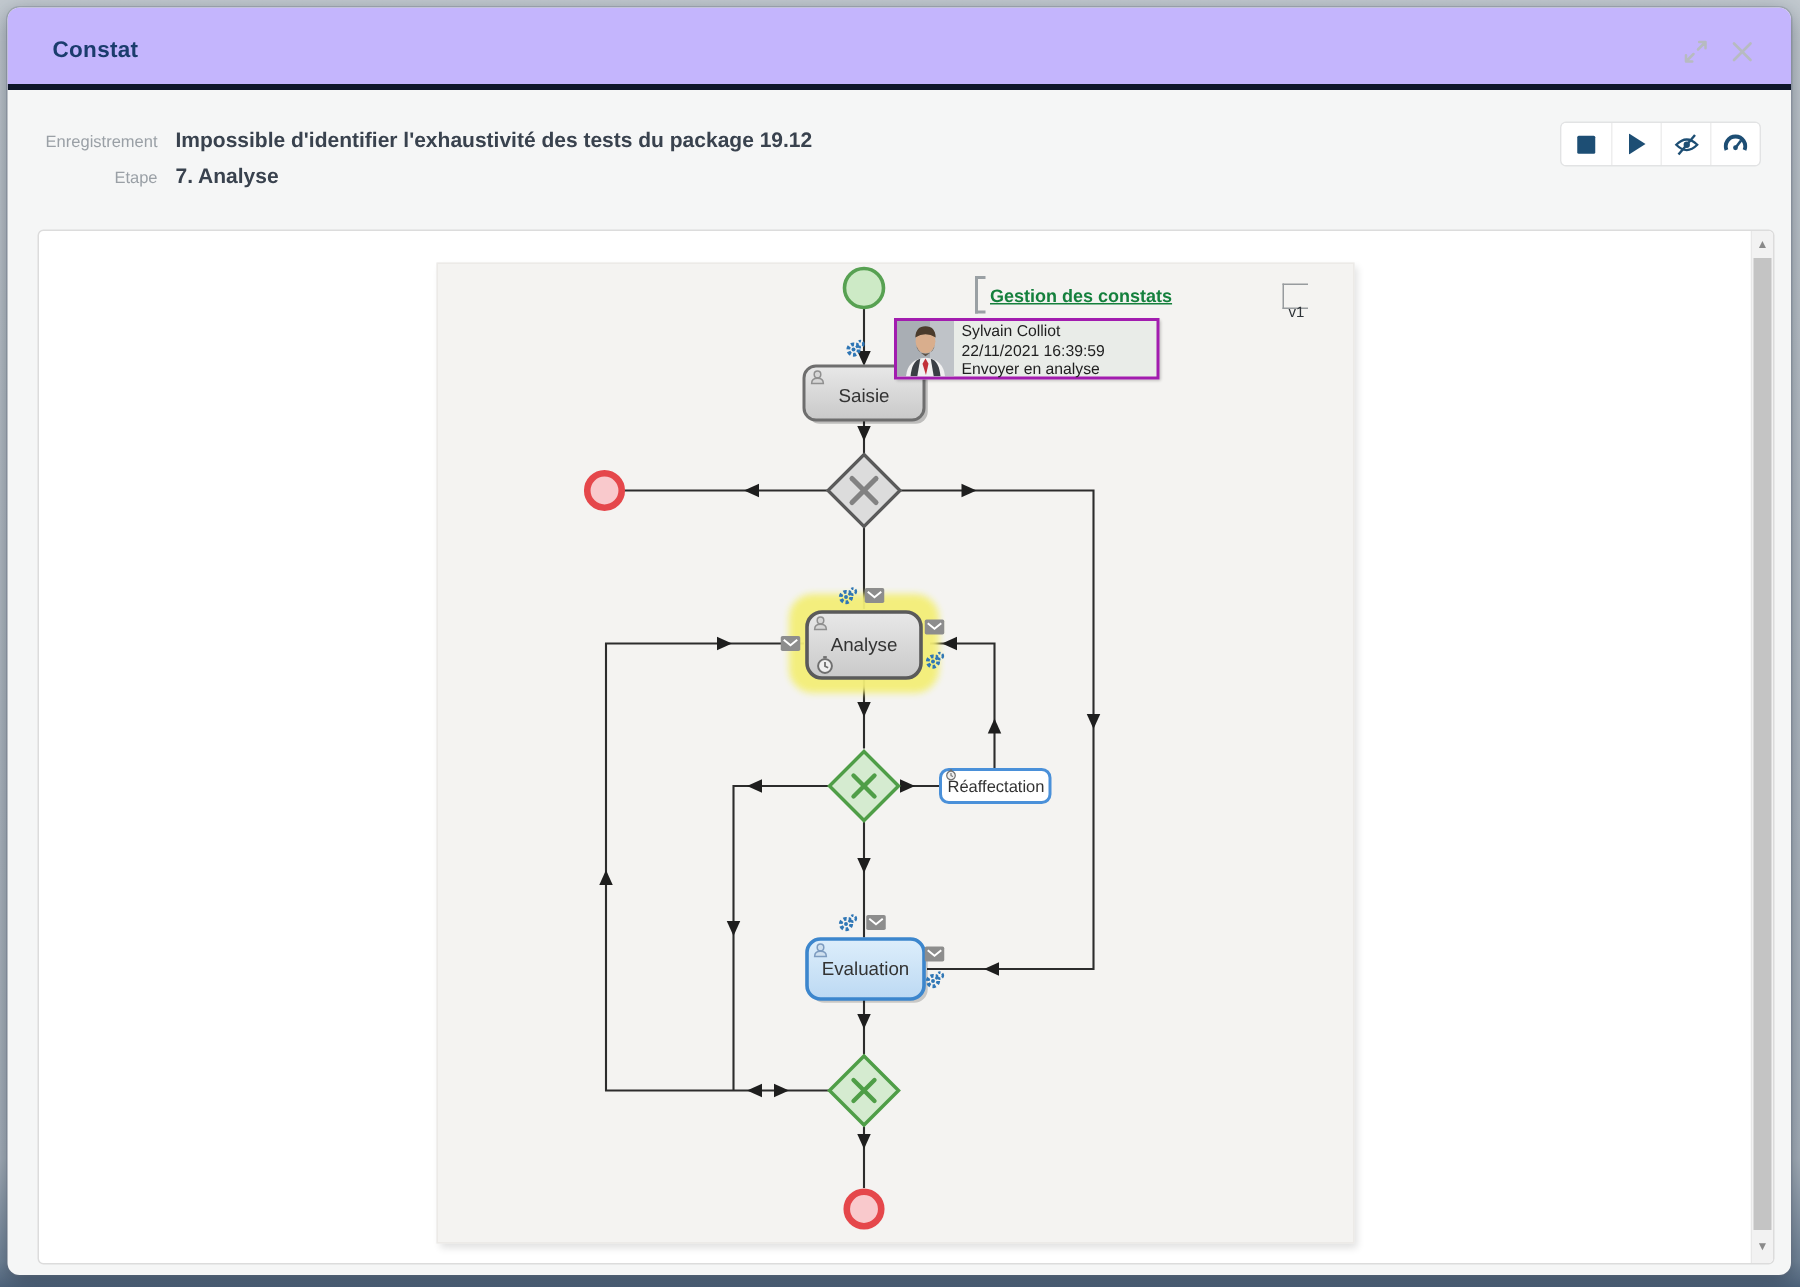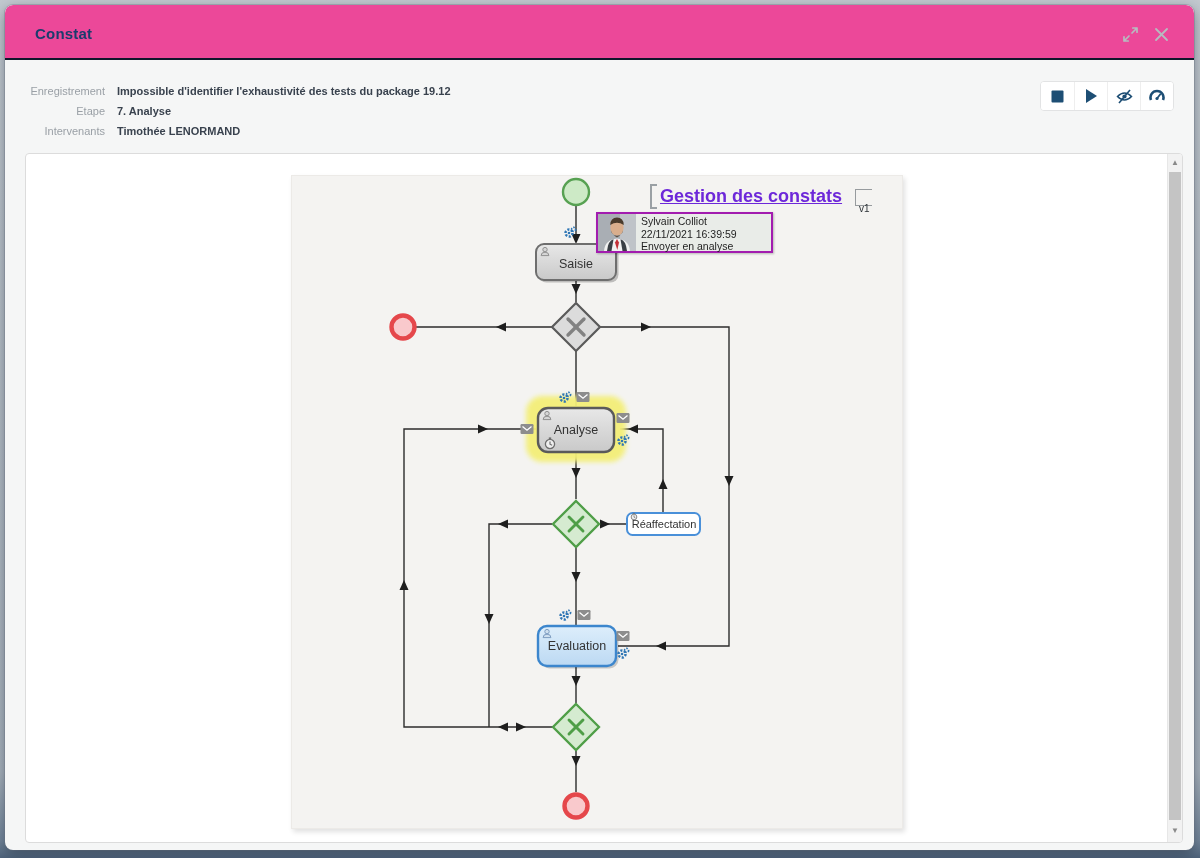--- a/index.html
+++ b/index.html
@@ -10,34 +10,34 @@
     position:relative;
   }
   .modal {
     position:absolute; left:5px; top:5px; width:1189px; height:845px;
     background:#f5f6f6; border-radius:8px;
     box-shadow:0 4px 14px rgba(25,35,50,.45), 0 0 0 1px rgba(120,130,145,.35);
     overflow:hidden;
   }
   .modal-header {
     position:absolute; left:0; top:0; right:0; height:55px;
-    background:#ec4899; border-bottom:2px solid #0f172a; border-radius:8px 8px 0 0;
+    background:#c4b5fd; border-bottom:4px solid #0f172a; border-radius:8px 8px 0 0;
   }
   .modal-title {
     position:absolute; left:30px; top:20px;
     font-size:15px; font-weight:bold; color:#1b3c6d; letter-spacing:.2px;
   }
   .header-controls { position:absolute; right:22px; top:20px; display:flex; gap:14px; }
   .hc-btn { background:none; border:none; cursor:pointer; width:18px; height:18px; padding:0; }
   .hc-btn svg { display:block; }
 
   .info-rows { position:absolute; left:24px; top:80px; }
   .info-row { display:flex; align-items:baseline; margin-bottom:8px; }
   .info-label { width:76px; text-align:right; font-size:11px; color:#9aa0a6; }
-  .info-value { margin-left:12px; font-size:11px; font-weight:bold; color:#39424e; }
+  .info-value { margin-left:12px; font-size:14px; font-weight:bold; color:#39424e; }
 
   .toolbar {
     position:absolute; right:20px; top:76px; height:30px; display:flex;
     background:#fff; border:1px solid #e2e3e4; border-radius:4px; overflow:hidden;
   }
   .tb-btn {
     width:33px; height:28px; background:#fff; border:none; cursor:pointer;
     display:flex; align-items:center; justify-content:center;
   }
   .tb-btn + .tb-btn { border-left:1px solid #eeeeee; }
@@ -55,21 +55,21 @@
 
   .flow-title {
     position:absolute; left:358px; top:8px; display:flex; align-items:center;
     z-index:3; white-space:nowrap;
   }
   .flow-title .bracket {
     display:inline-block; width:7px; height:25px; margin-right:3px;
     border-left:2px solid #9aa0a4; border-top:2px solid #9aa0a4; border-bottom:2px solid #9aa0a4;
   }
   .flow-title .title-text {
-    font-size:18px; font-weight:bold; color:#6d28d9; text-decoration:underline;
+    font-size:12px; font-weight:bold; color:#15803d; text-decoration:underline;
   }
   .version-badge {
     position:absolute; left:563px; top:13px; z-index:3;
     min-width:17px; height:17px; padding:13px 2px 0 3px;
     border:1px solid #979b9e; border-right:none;
     font-size:10px; color:#2e3338; background:transparent;
   }
   .user-tooltip {
     position:absolute; left:304px; top:36px; width:177px; height:41px; z-index:4;
     background:#e9ece8; border:2px solid #a21caf; display:flex;
@@ -128,24 +128,20 @@
   </div>
 
   <div class="info-rows">
     <div class="info-row">
       <span class="info-label">Enregistrement</span>
       <span class="info-value">Impossible d'identifier l'exhaustivité des tests du package 19.12</span>
     </div>
     <div class="info-row">
       <span class="info-label">Etape</span>
       <span class="info-value">7. Analyse</span>
-    </div>
-    <div class="info-row">
-      <span class="info-label">Intervenants</span>
-      <span class="info-value">Timothée LENORMAND</span>
     </div>
   </div>
 
   <div class="toolbar">
     <button class="tb-btn">
       <span>
         <svg class="icon-svg" width="13" height="13" viewBox="0 0 13 13">
             <rect x="0.5" y="0.5" width="12" height="12" rx="1" fill="#1d4e74"></rect>
           </svg>
       </span>

